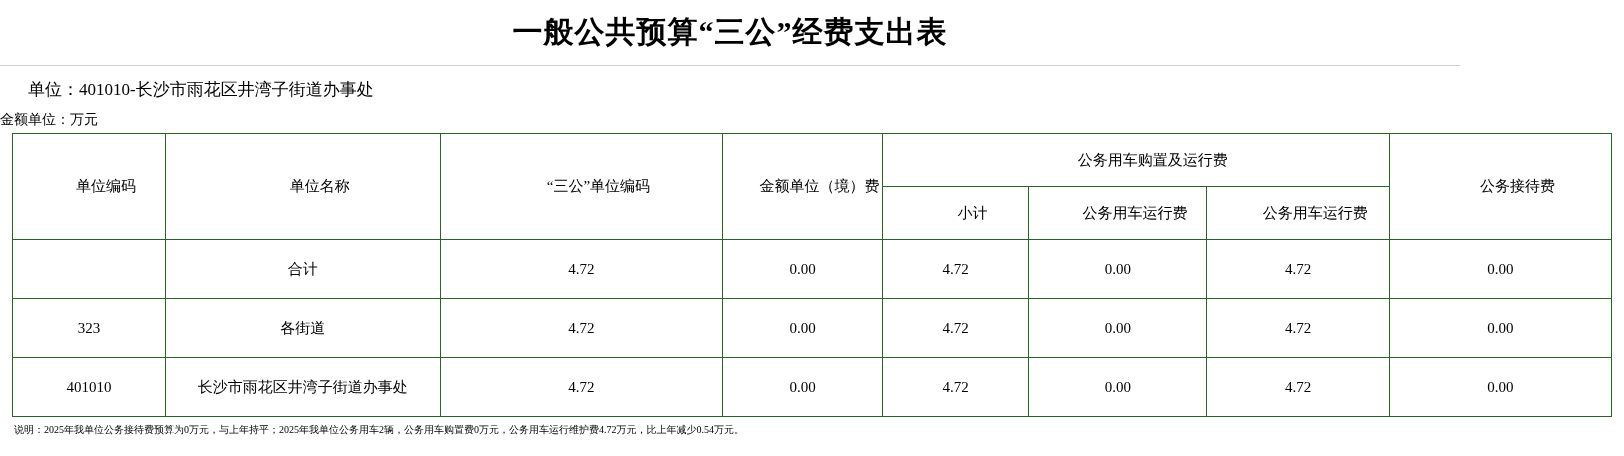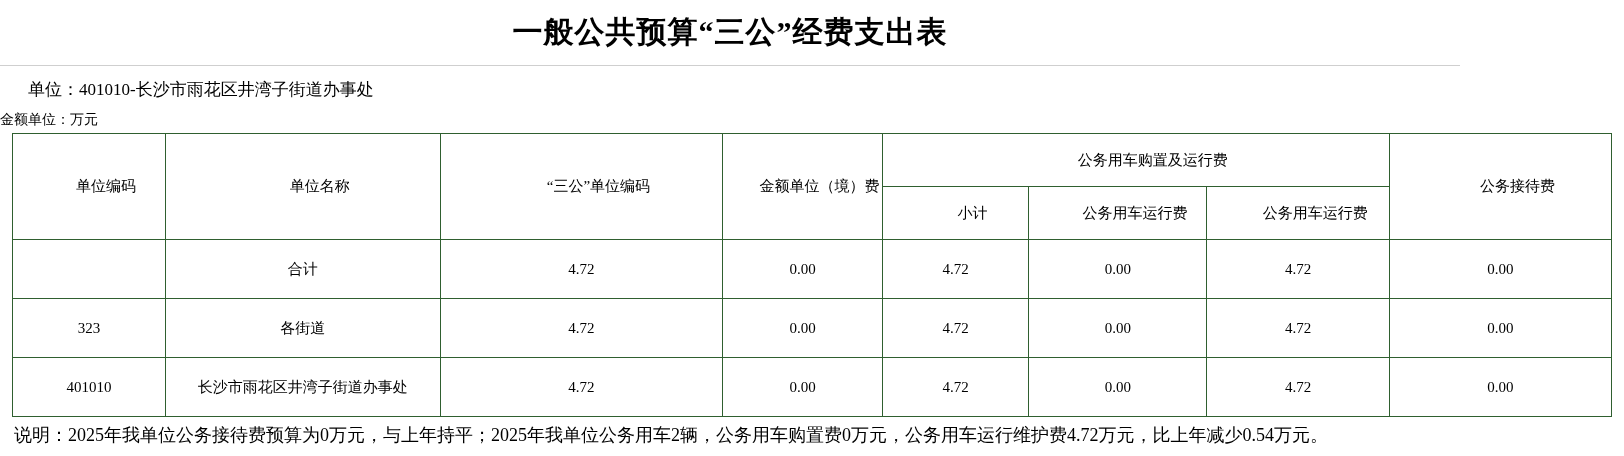--- a/index.html
+++ b/index.html
@@ -63,21 +63,21 @@
     height: 44px;
     padding-left: 36px;
   }
   .hdr-tall {
     height: 120px;
   }
   .row-data td {
     height: 50px;
   }
   .note {
-    font-size: 18px;
+    font-size: 10px;
     padding: 6px 0 0 14px;
     white-space: nowrap;
   }
   .c-code   { width: 146px; }
   .c-name   { width: 262px; }
   .c-total  { width: 270px; }
   .c-abroad { width: 152px; }
   .c-sub    { width: 140px; }
   .c-buy    { width: 170px; }
   .c-run    { width: 174px; }

